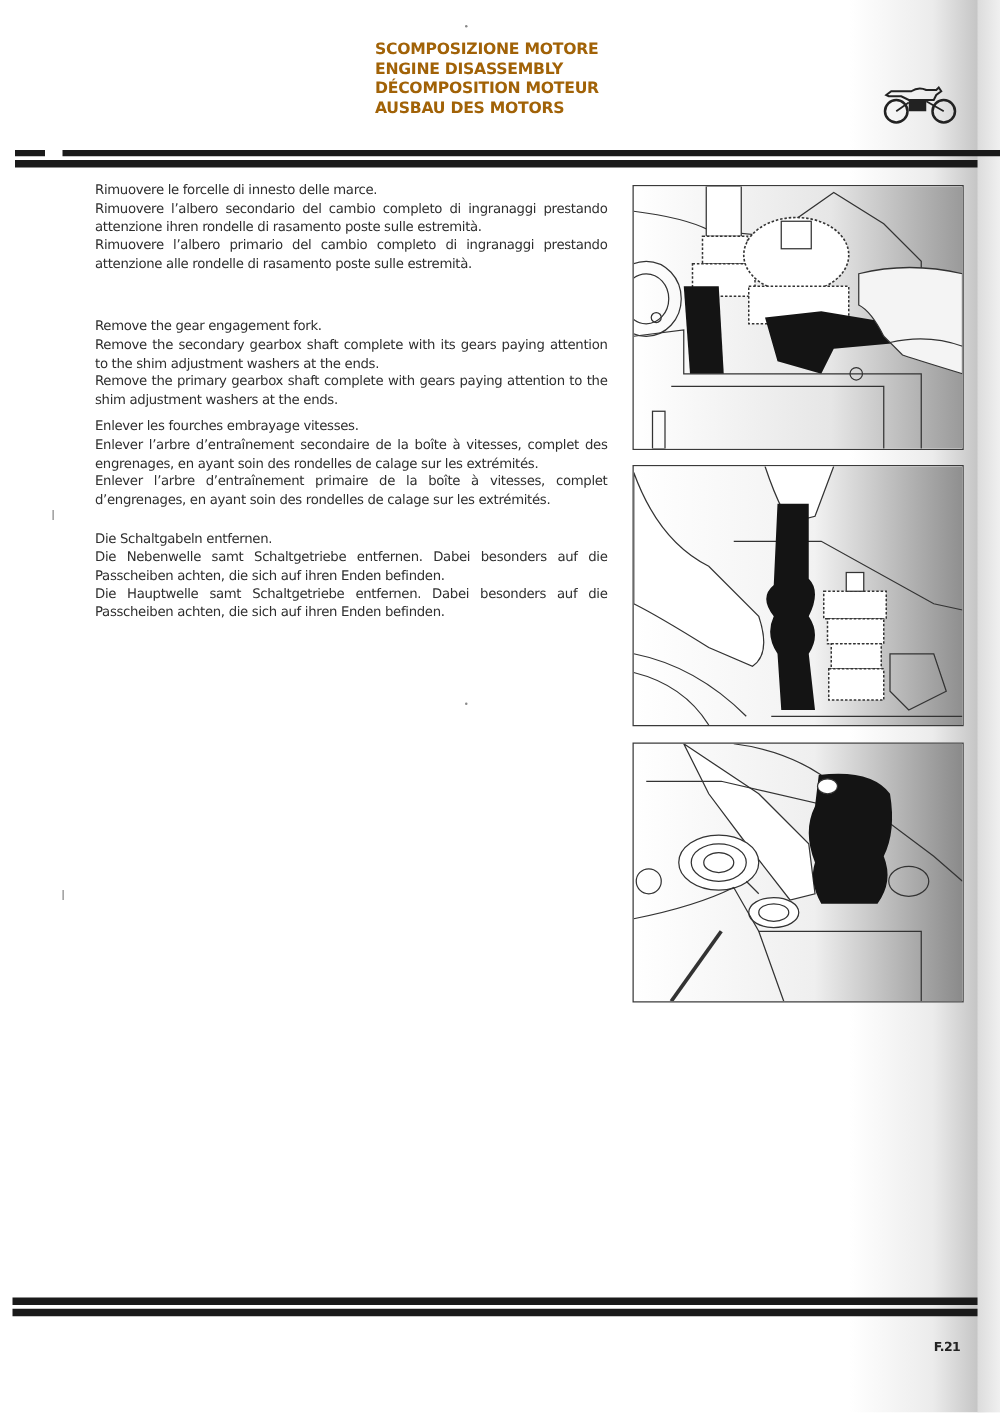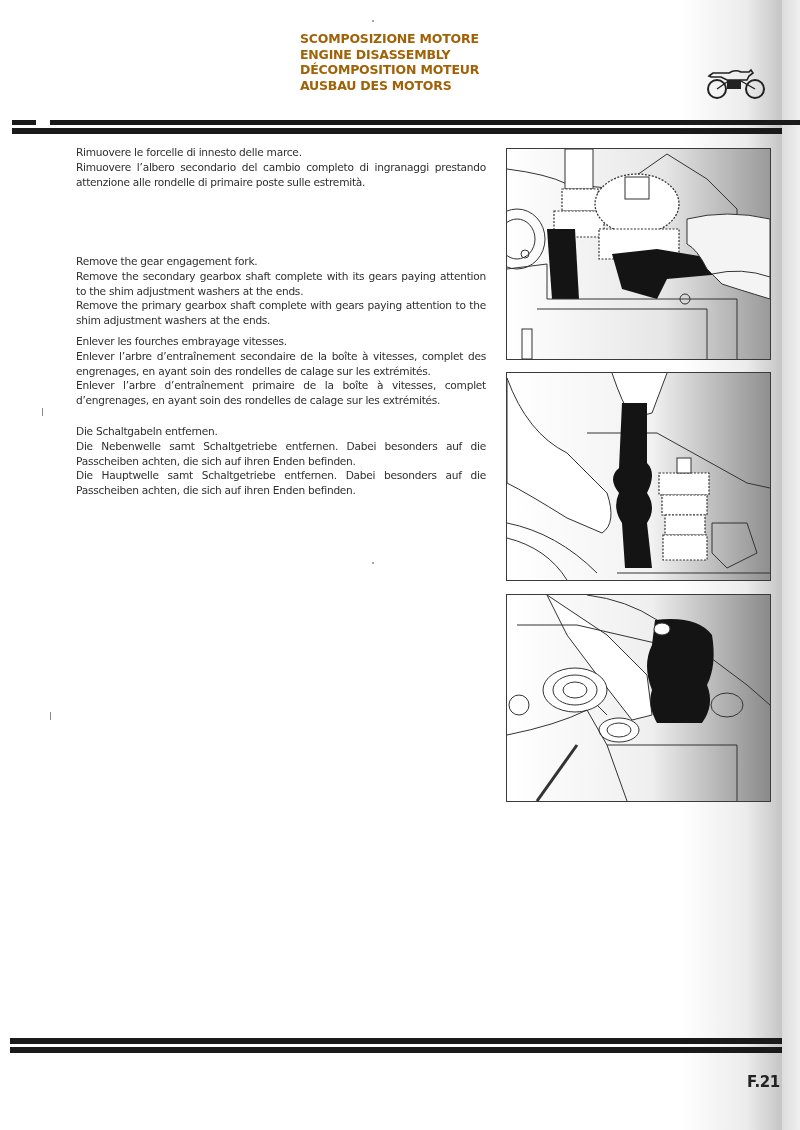--- a/index.html
+++ b/index.html
@@ -49,21 +49,21 @@
       border: 1.5px solid #3a3a3a; overflow: hidden;
       background: #ffffff;
     }
     .fig-1 { top: 148px; height: 210px; }
     .fig-2 { top: 372px; height: 207px; }
     .fig-3 { top: 594px; height: 206px; }
     .figure svg { display: block; width: 100%; height: 100%; }
     .page-number {
       position: absolute; left: 747px; top: 1073px;
       font-family: "DejaVu Sans", sans-serif; font-weight: bold;
-      font-size: 15px; color: #222; letter-spacing: -0.5px;
+      font-size: 10px; color: #222; letter-spacing: -0.5px;
     }
     .speck { position: absolute; background: #888; border-radius: 50%; }
   </style>
 </head>
 <body>
 
 <div class="scan-shade"></div>
 <div class="edge-strip"></div>
 
 <div class="header-titles">
@@ -83,21 +83,22 @@
     <line x1="38" y1="14" x2="52" y2="22" stroke="#222" stroke-width="1.4"></line>
   </svg>
 </div>
 
 <div class="rule rule-top-1b"></div>
 <div class="rule rule-top-1"></div>
 <div class="rule rule-top-2"></div>
 
 <div class="body-text sec-it">
   <p>Rimuovere le forcelle di innesto delle marce.</p>
-  <p>Rimuovere l’albero secondario del cambio completo di ingranaggi prestando attenzione alle rondelle di primaire poste sulle estremità.</p>
+  <p>Rimuovere l’albero secondario del cambio completo di ingranaggi prestando attenzione ihren rondelle di rasamento poste sulle estremità.</p>
+  <p>Rimuovere l’albero primario del cambio completo di ingranaggi prestando attenzione alle rondelle di rasamento poste sulle estremità.</p>
 </div>
 
 <div class="body-text sec-en">
   <p>Remove the gear engagement fork.</p>
   <p>Remove the secondary gearbox shaft complete with its gears paying attention to the shim adjustment washers at the ends.</p>
   <p>Remove the primary gearbox shaft complete with gears paying attention to the shim adjustment washers at the ends.</p>
 </div>
 
 <div class="body-text sec-fr">
   <p>Enlever les fourches embrayage vitesses.</p>

